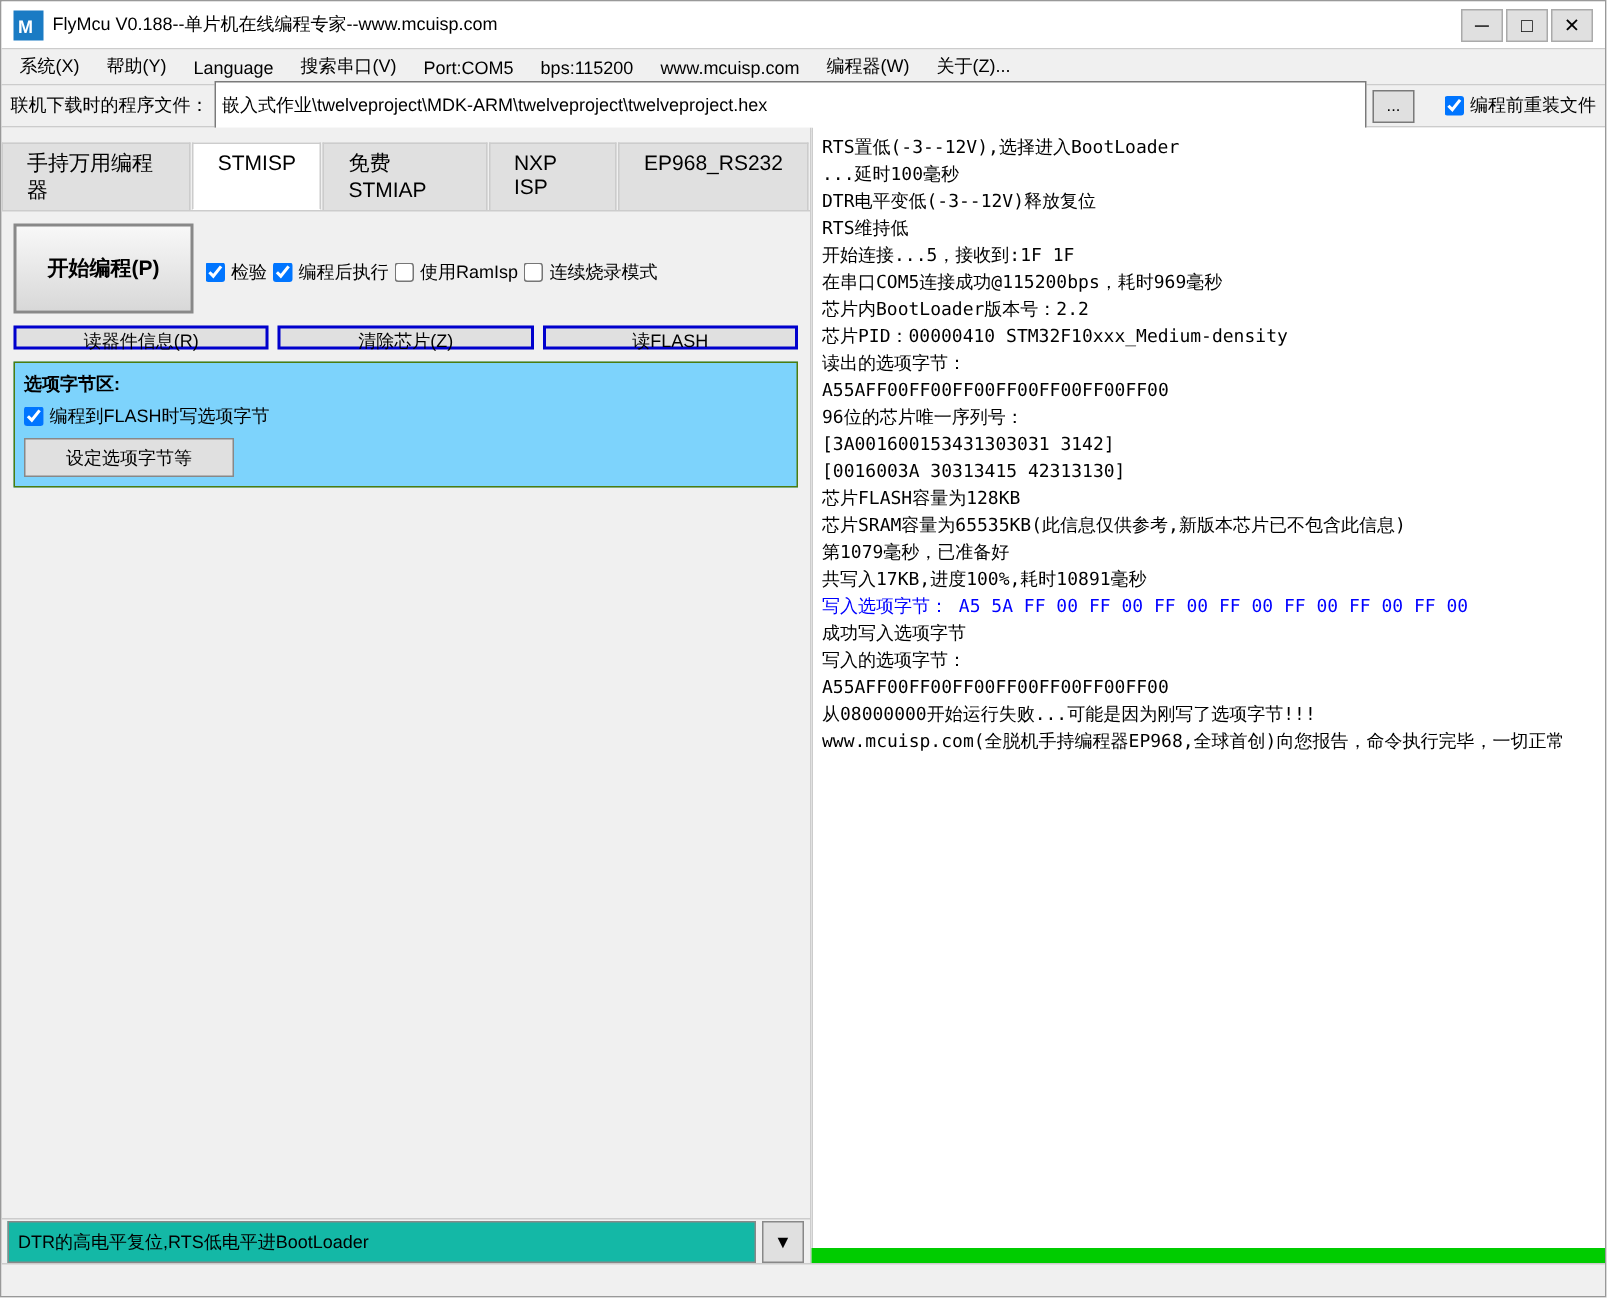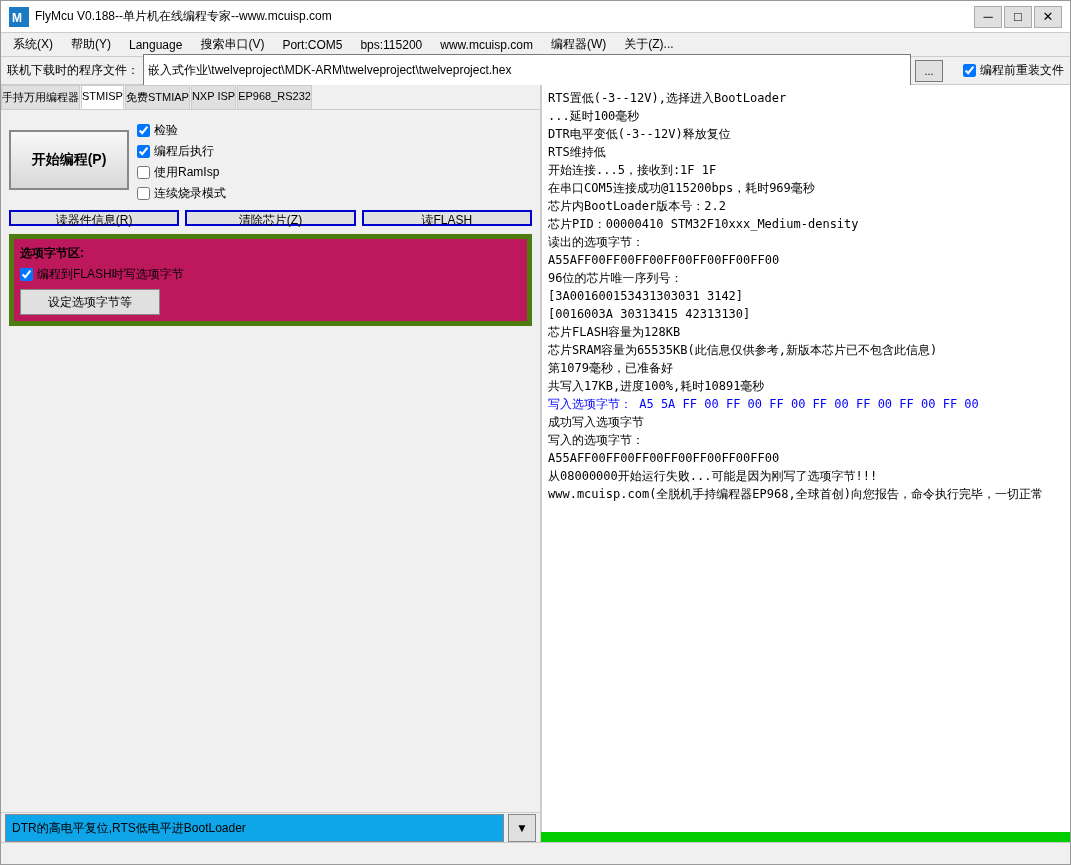--- a/index.html
+++ b/index.html
@@ -136,28 +136,28 @@
       background: #f0f0f0;
     }
     
     .tabs {
       display: flex;
       border-bottom: 1px solid #ccc;
       background: #f0f0f0;
       flex-shrink: 0;
     }
     .tab {
-      padding: 4px 0;
+      padding: 4px 16px;
       border: 1px solid #ccc;
       border-bottom: none;
       background: #e0e0e0;
       cursor: pointer;
-      font-size: 11px;
+      font-size: 14px;
       margin-right: 1px;
-      margin-top: 0;
+      margin-top: 10px;
     }
     .tab.active {
       background: #fff;
       border-bottom: 1px solid #fff;
       z-index: 1;
     }
     
     .left-inner {
       padding: 8px;
       flex: 1;
@@ -179,21 +179,21 @@
       height: 60px;
       background: linear-gradient(to bottom, #f8f8f8, #d8d8d8);
       border: 2px solid #888;
       cursor: pointer;
       font-size: 14px;
       font-weight: bold;
       color: #000;
     }
     .checkboxes-area {
       display: flex;
-      flex-direction: column;
+      flex-direction: row;
       gap: 4px;
       padding-top: 4px;
     }
     .checkbox-row {
       display: flex;
       align-items: center;
       gap: 4px;
       font-size: 12px;
     }
     
@@ -211,24 +211,24 @@
       font-size: 12px;
       color: #000;
     }
     
     .section-label {
       font-size: 12px;
       margin-bottom: 4px;
       font-weight: bold;
     }
     .option-bytes-section {
-      border: 5px solid #4d7c0f;
+      border: 1px solid #4d7c0f;
       padding: 6px;
       margin-bottom: 8px;
-      background: #be185d;
+      background: #7dd3fc;
     }
     .set-option-btn {
       width: 140px;
       height: 26px;
       border: 1px solid #888;
       background: #e0e0e0;
       cursor: pointer;
       font-size: 12px;
       margin-top: 6px;
     }
@@ -259,21 +259,21 @@
       height: 30px;
       display: flex;
       align-items: center;
       border-top: 1px solid #ccc;
       flex-shrink: 0;
     }
     .dropdown-select {
       flex: 1;
       height: 28px;
       border: 1px solid #888;
-      background: #0ea5e9;
+      background: #14b8a6;
       padding: 2px 6px;
       font-size: 12px;
       margin: 1px 4px;
       appearance: none;
       -webkit-appearance: none;
     }
     .dropdown-arrow {
       width: 28px;
       height: 28px;
       border: 1px solid #888;

